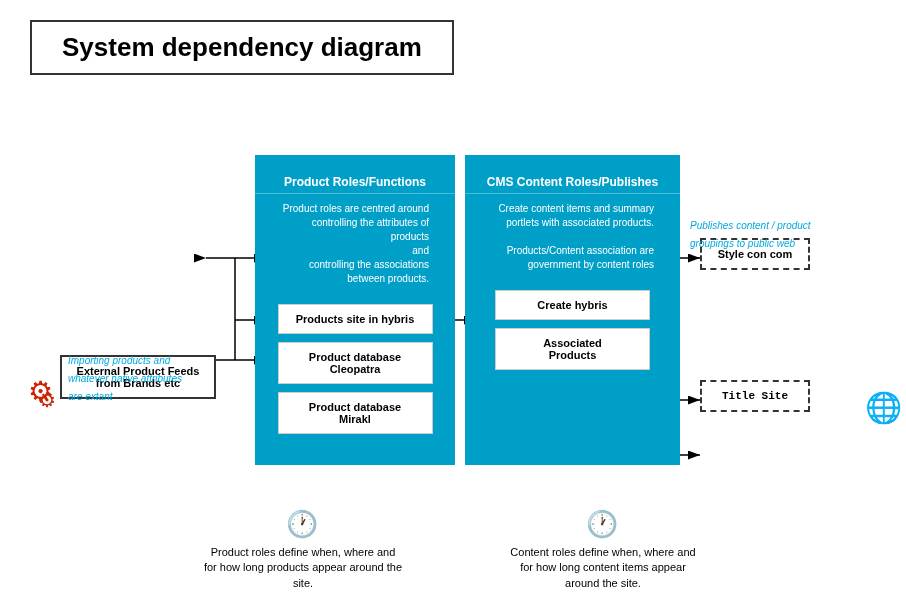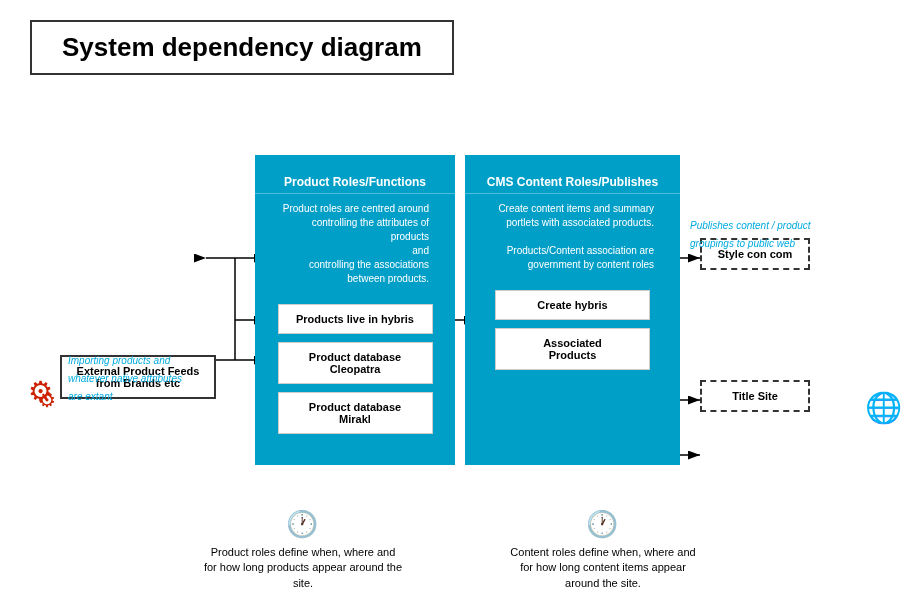--- a/index.html
+++ b/index.html
@@ -167,39 +167,39 @@
     <line x1="350" y1="300" x2="350" y2="342" stroke="#000" stroke-width="1.5"></line>
   </svg>
 
   
   <div style="position:absolute; top:155px; left:255px; width:200px; height:310px; background:#009fc8;">
     <div class="panel-header">Product Roles/Functions</div>
     <div class="panel-desc">
       Product roles are centred around controlling the attributes of products<br>and<br>controlling the associations between products.
     </div>
 
-    <div class="white-box" style="margin-top:10px;">Products live in hybris</div>
+    <div class="white-box" style="margin-top:10px;">Products site in hybris</div>
     <div class="white-box">Product database<br>Cleopatra</div>
     <div class="white-box">Product database<br>Mirakl</div>
   </div>
 
   
   <div style="position:absolute; top:155px; left:465px; width:215px; height:310px; background:#009fc8;">
     <div class="panel-header">CMS Content Roles/Publishes</div>
     <div class="panel-desc">
       Create content items and summary portlets with associated products.<br><br>Products/Content association are government by content roles
     </div>
 
     <div class="white-box" style="margin-top:10px;">Create hybris</div>
     <div class="white-box">Associated<br>Products</div>
   </div>
 
   
   <div class="dashed-box" style="top:238px; left:700px;">Style con com</div>
-  <div class="dashed-box" style="top:380px; left:700px;">Title Site</div>
+  <div class="dashed-box" style="top:380px; left:700px;font-family:Liberation Mono, monospace;">Title Site</div>
 
   
   <div class="ext-box" style="top:355px; left:60px;">External Product Feeds<br>from Brands etc</div>
 
   
   <div style="position:absolute; top:375px; left:28px;">
     <span style="color:#cc2200; font-size:28px; position:relative;">
       ⚙
       <span style="position:absolute; top:12px; left:10px; font-size:20px; color:#cc2200;">⚙</span>
     </span>

